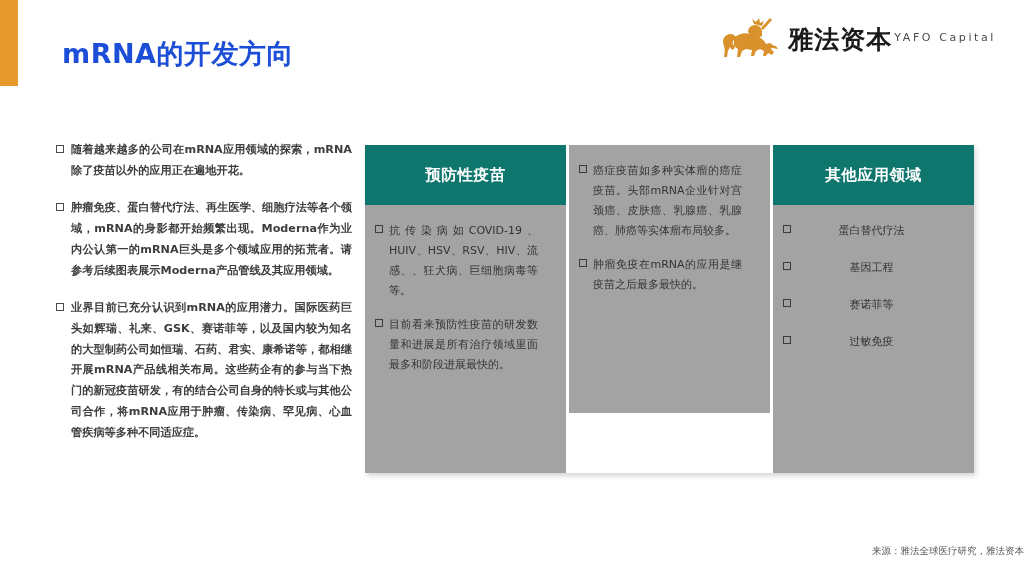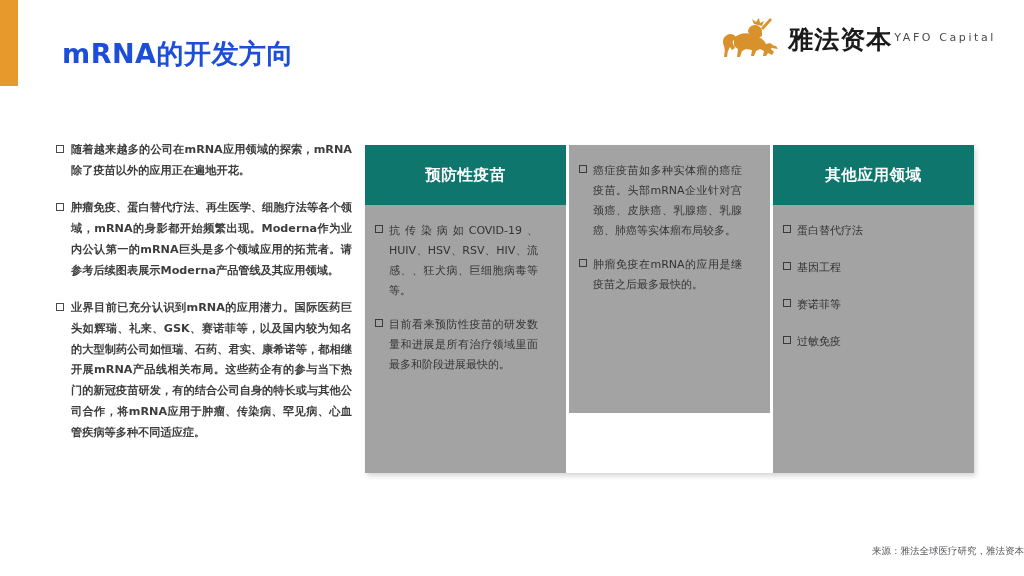--- a/index.html
+++ b/index.html
@@ -146,21 +146,21 @@
     box-sizing: border-box;
   }
   .cell-text {
     flex: 1 1 auto;
     font-size: 11px;
     line-height: 1.82;
     color: #333333;
     text-align: justify;
   }
   .col-other .cell-row { margin-bottom: 17px; }
-  .col-other .cell-text { text-align: left; }
+  .col-other .cell-text { text-align: center; }
 
   
   #source-note {
     position: absolute;
     left: 0;
     right: 0;
     top: 545px;
     text-align: right;
     font-size: 9.5px;
     color: #55555a;

